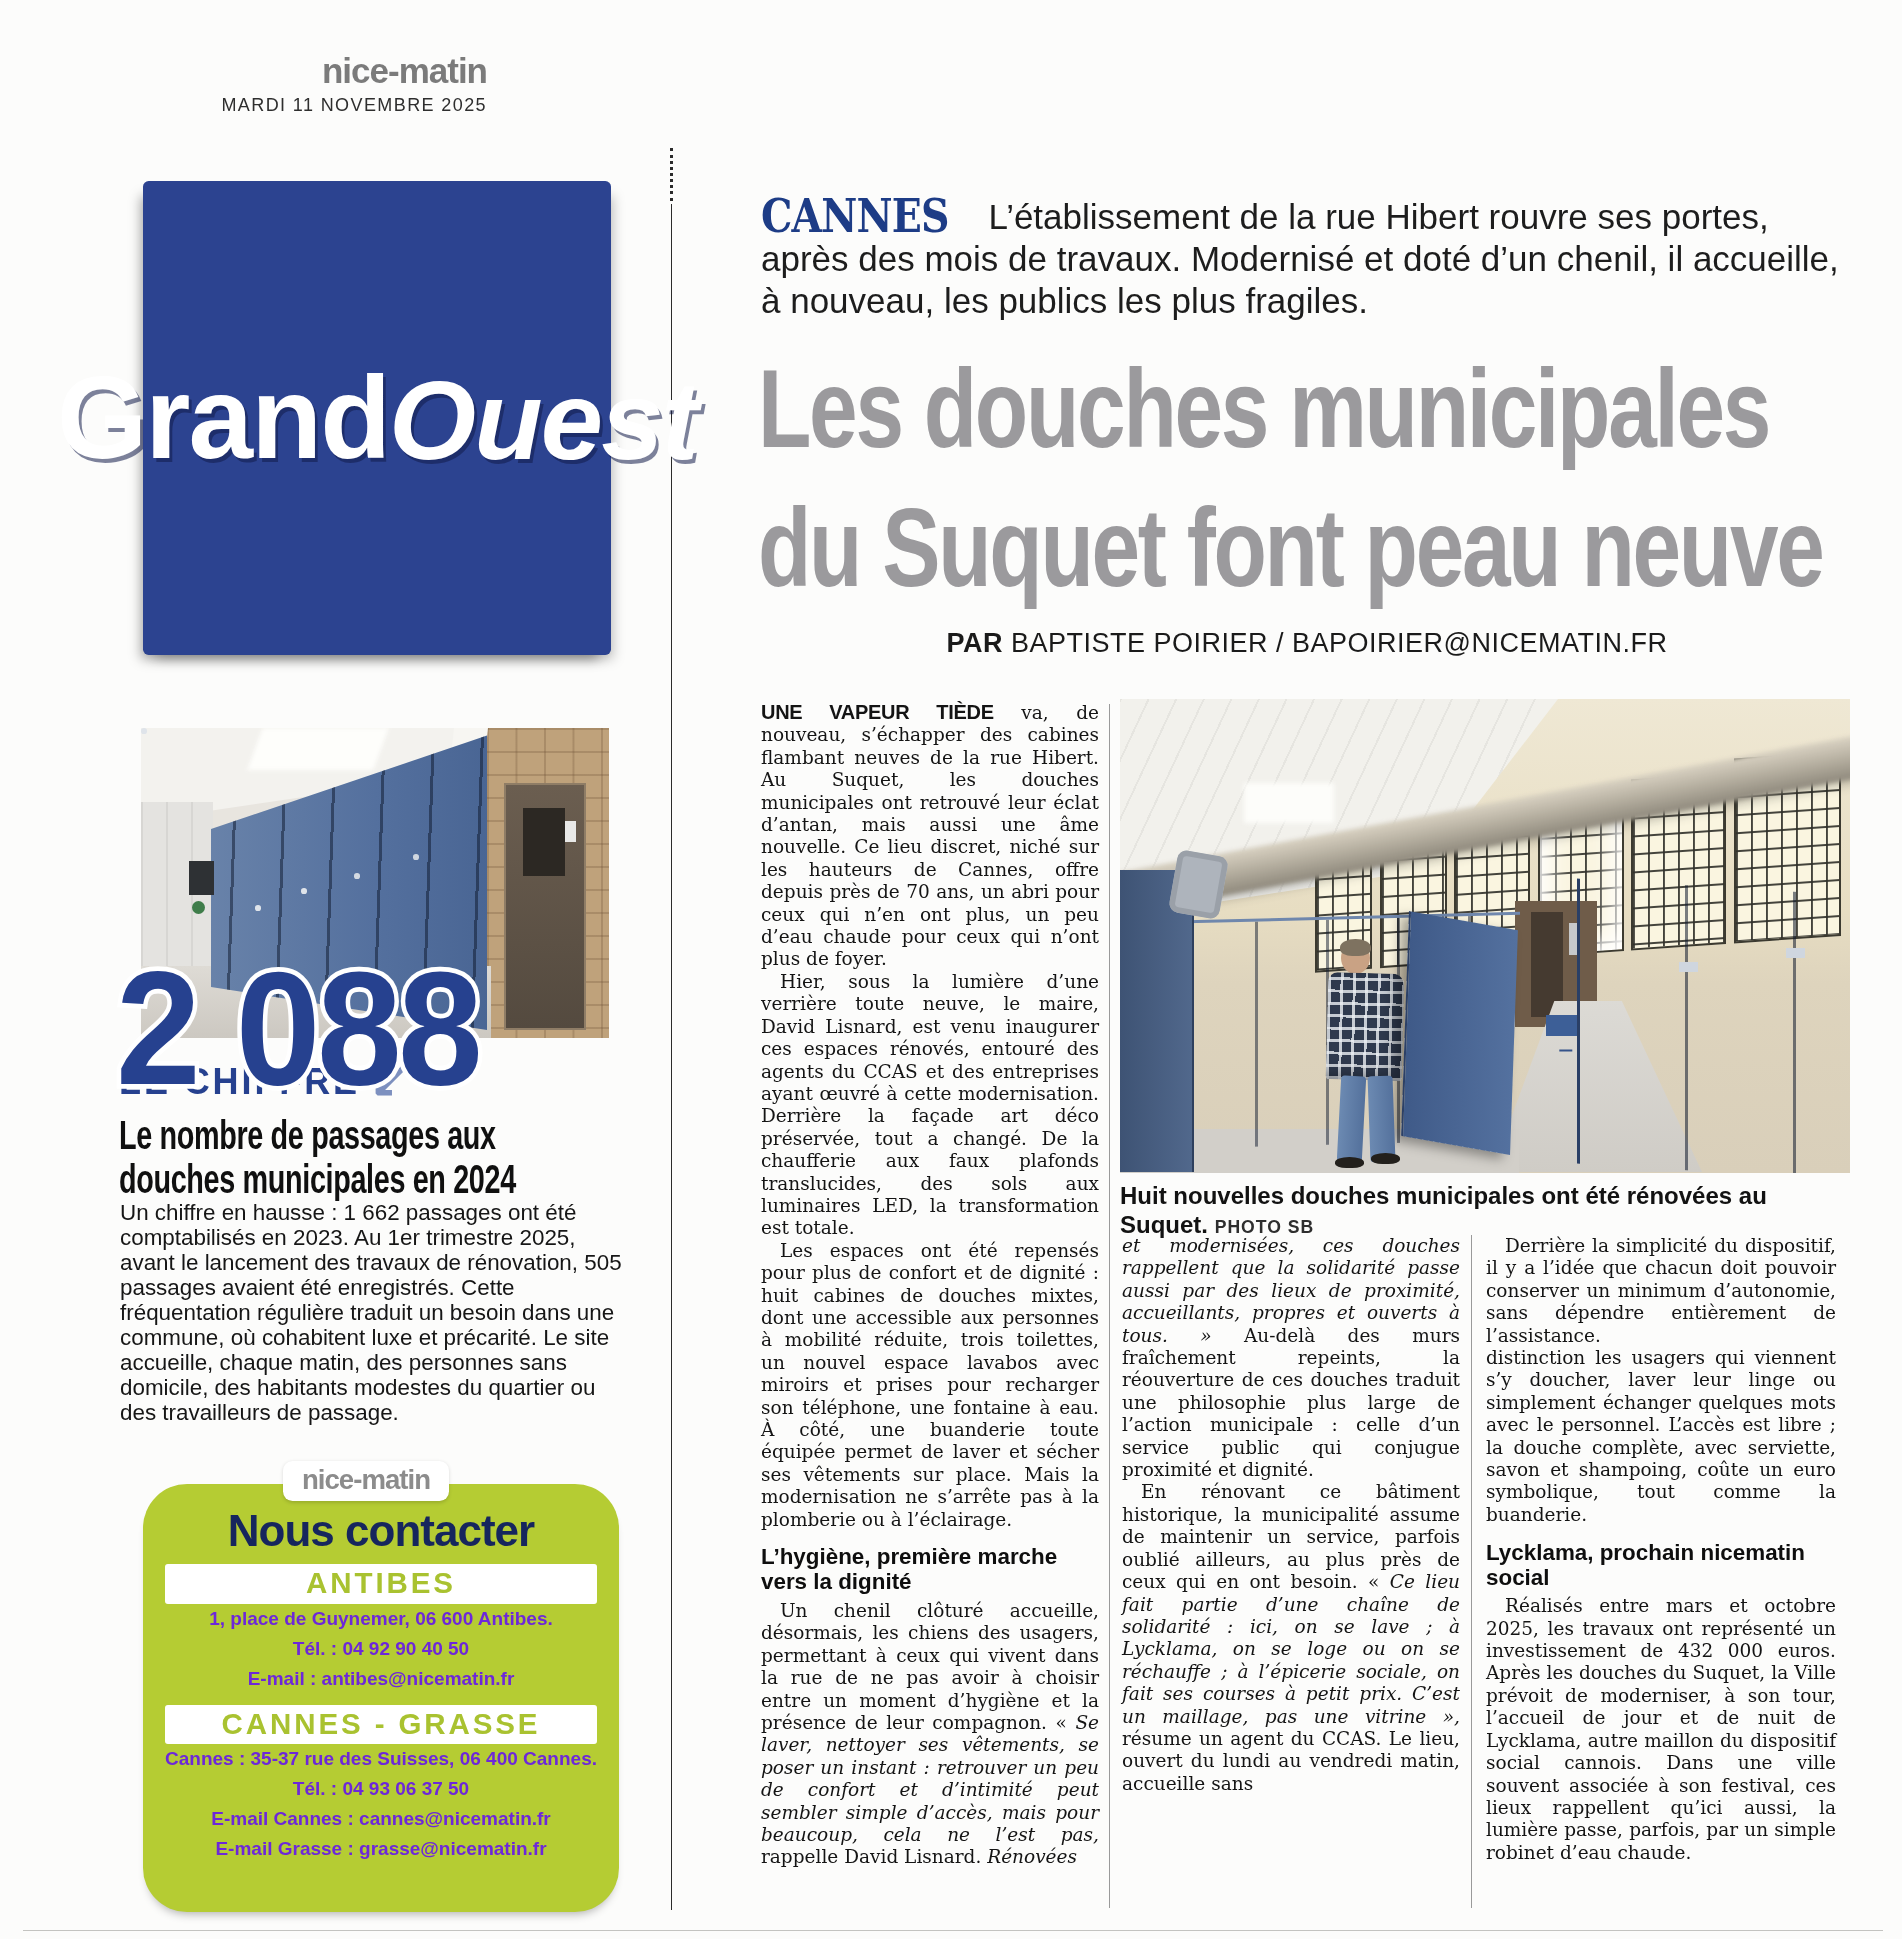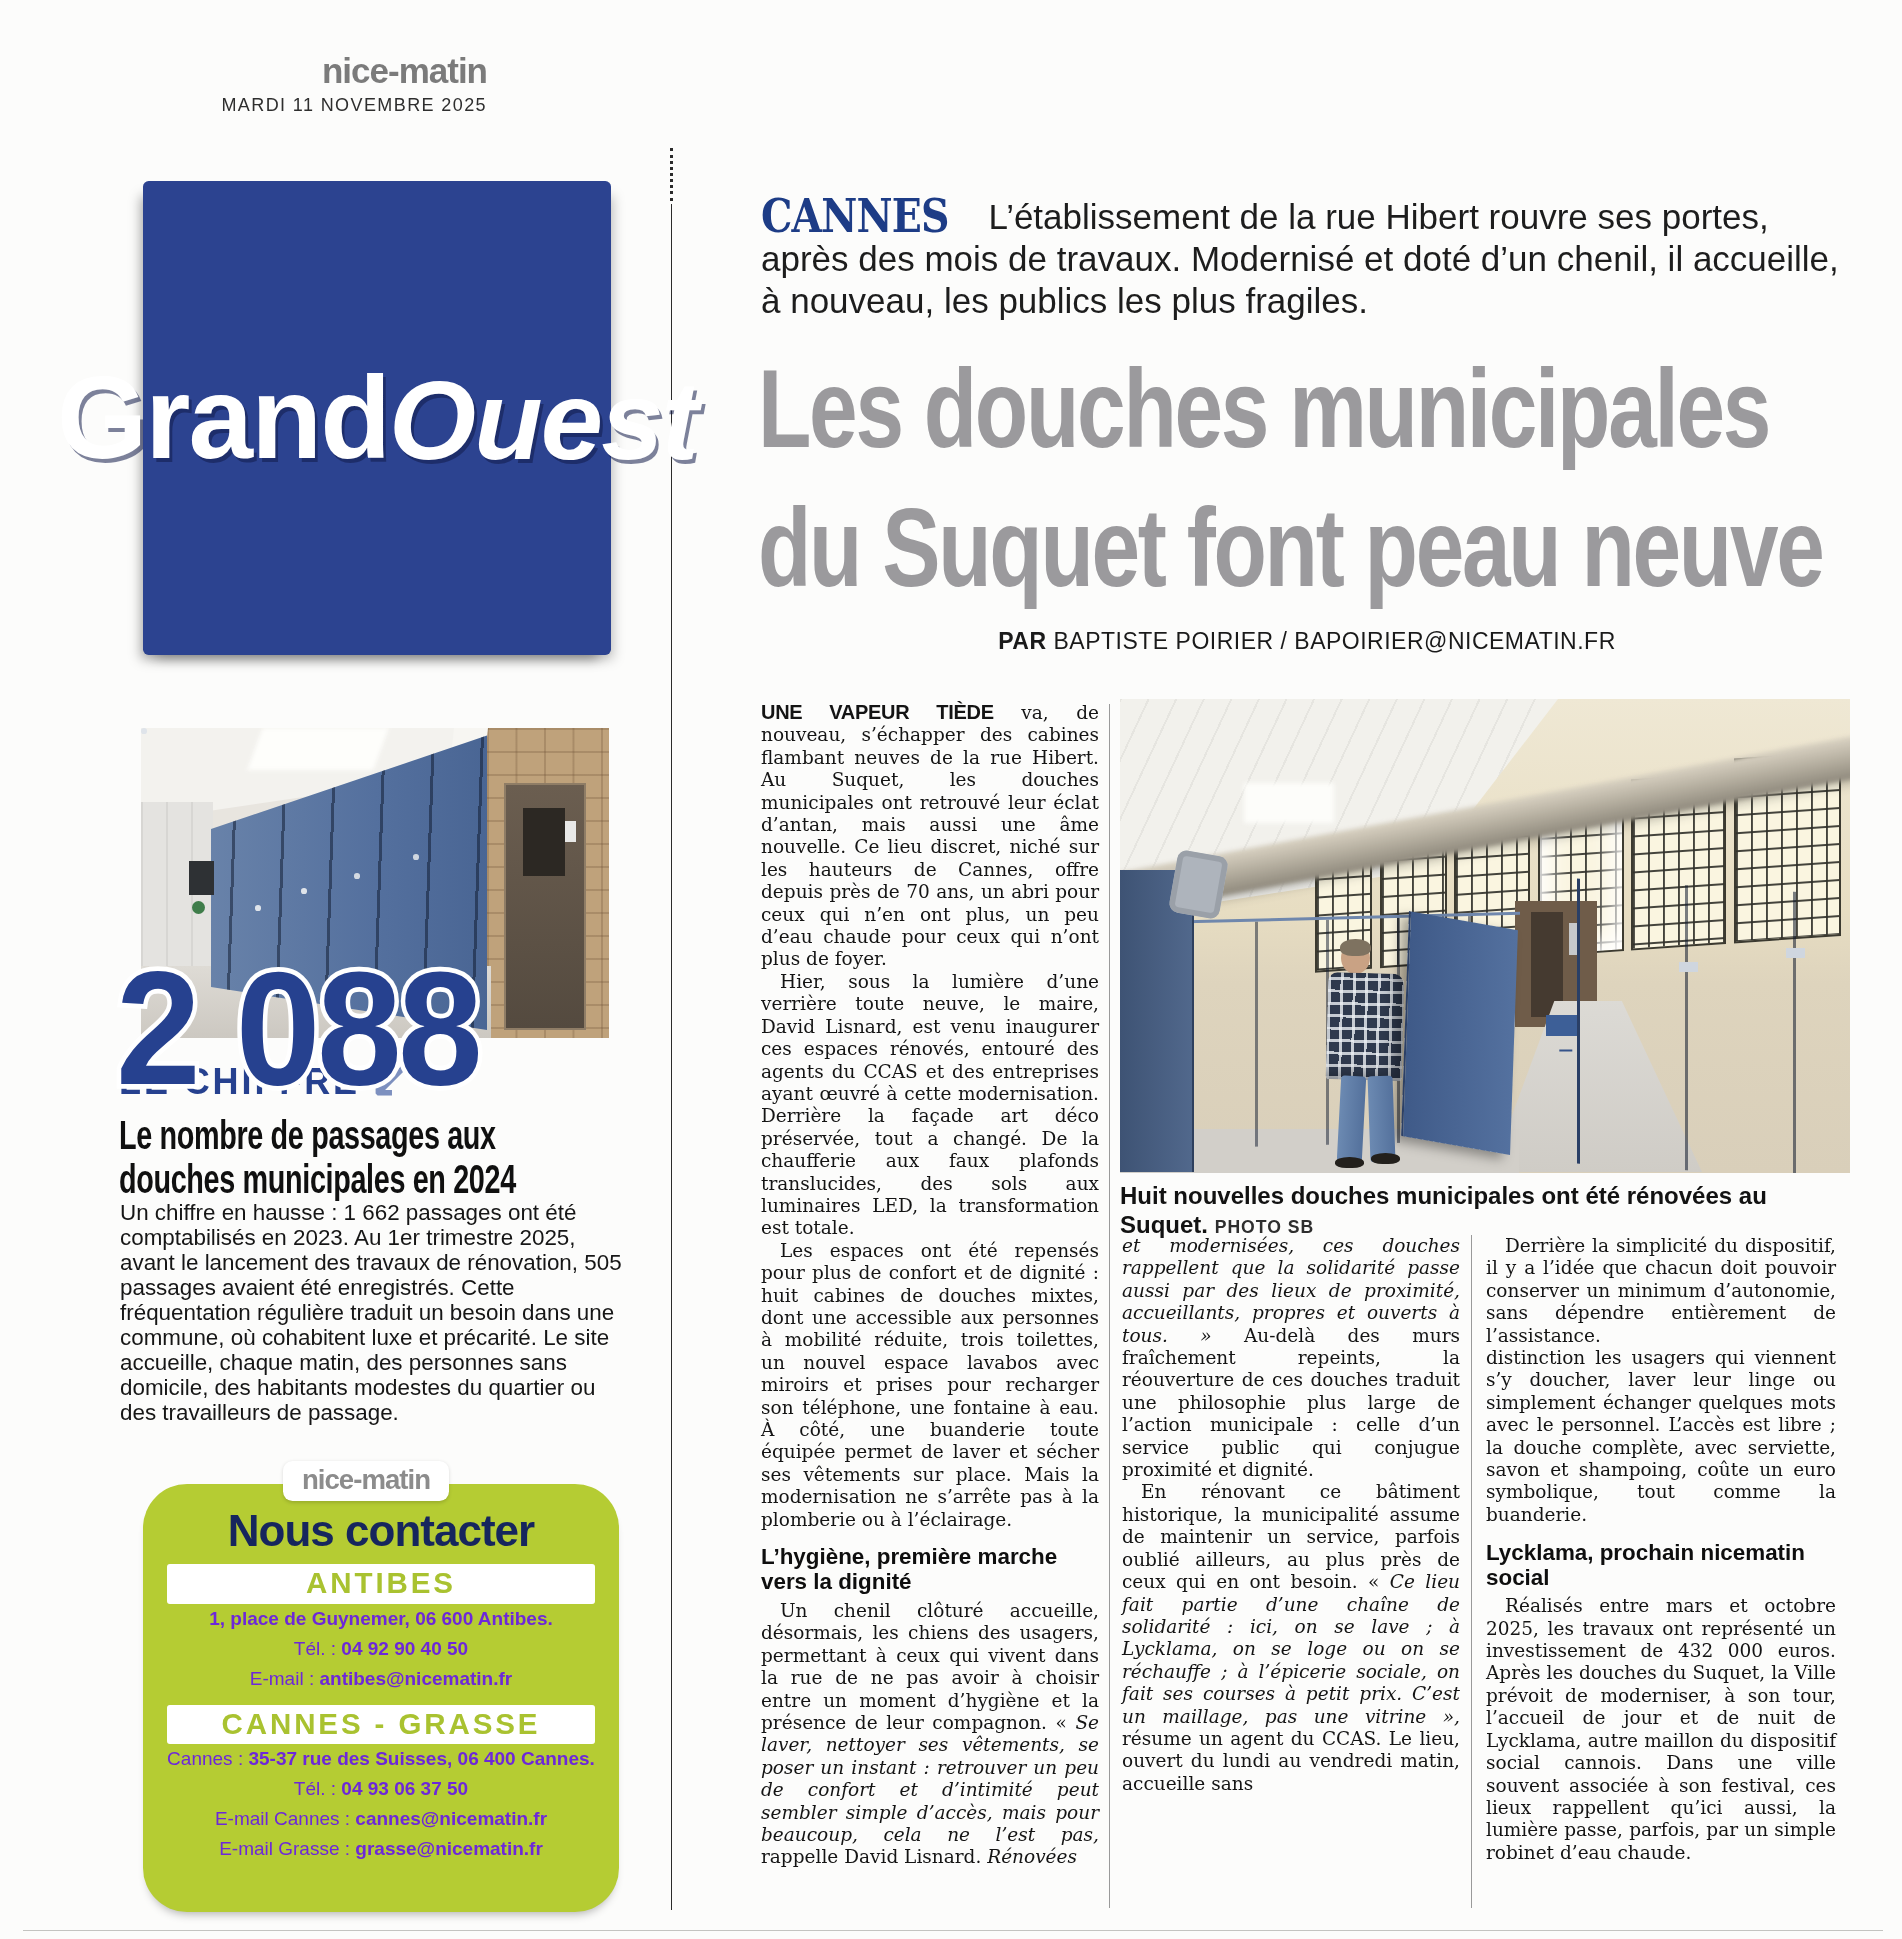--- a/index.html
+++ b/index.html
@@ -75,30 +75,30 @@
   .gbox{left:143px;top:1484px;width:476px;height:428px;background:#b5cc33;border-radius:44px;
     box-shadow:0 7.6px 9.5px -5.7px rgba(0,0,0,.3);}
   .gtab{left:283px;top:1461px;background:#fff;border-radius:9.5px;padding:2.9px 19px 4.8px;
     box-shadow:0 1.9px 3.8px rgba(0,0,0,.15);z-index:3;}
   .gtab span{font-size:27.6px;font-weight:700;letter-spacing:-1px;color:#8c8c8c;}
   .gbox-inner{position:absolute;inset:25px 17px 17px;display:flex;flex-direction:column;align-items:center;text-align:center;}
   .gtitle{font-size:44px;font-weight:800;color:#16265d;letter-spacing:-1px;line-height:1;}
   .gbadge{margin-top:11.4px;background:#fff;color:#a9c230;font-weight:800;font-size:29.5px;letter-spacing:2.9px;
     padding:1px 15px 2.9px;border-radius:2.9px;line-height:1.2;}
   .cline{font-size:19px;line-height:30px;color:#6d28d9;font-weight:600;}
-  .cline strong{font-weight:400;}
+  .cline strong{font-weight:700;}
 
   
   .kicker-block{left:761px;top:196px;width:1094px;font-size:35px;line-height:42px;color:#1d1d1d;}
   .kicker-word{display:inline-block;font-family:"DejaVu Serif",serif;font-weight:800;color:#1d3c86;
     font-size:47px;line-height:0;transform:scaleX(.84) translateY(2.9px);transform-origin:left bottom;
     letter-spacing:-1px;margin-right:-5.7px;}
   .headline{left:758px;top:339px;width:1427px;transform:scaleX(.78);transform-origin:left top;
     font-size:112px;line-height:139px;font-weight:700;letter-spacing:-2.9px;color:#9b9a9d;white-space:nowrap;}
-  .byline{left:761px;top:628px;width:1092px;text-align:center;font-size:23px;letter-spacing:0.5px;color:#1a1a1a;}
+  .byline{left:761px;top:628px;width:1092px;text-align:center;font-size:27px;letter-spacing:0.5px;color:#1a1a1a;}
   .byline strong{font-weight:800;}
 
   
   .mphoto{left:1120px;top:699px;width:730px;height:474px;overflow:hidden;background:linear-gradient(180deg,#efe8d4 0%,#e7ddc2 45%,#ded4bd 60%,#d9cfba 100%);}
   .mphoto .ceil{position:absolute;inset:0;background:#f2f1ec;clip-path:polygon(0 0,60% 0,42% 36%,0 46%);
     background-image:repeating-linear-gradient(115deg,rgba(0,0,0,.05) 0 1.9px,transparent 1.9px 25px);}
   .mphoto .ceillight{position:absolute;left:124px;top:84px;width:90px;height:40px;background:#fdfdfa;filter:blur(2.9px);}
   .mphoto .wins{position:absolute;left:195px;top:48px;width:535px;height:207px;display:flex;gap:7.6px;
     align-items:flex-end;transform:skewY(-4deg);}
   .mphoto .win{background:#faf5e0;border:2.9px solid #3c3a30;

